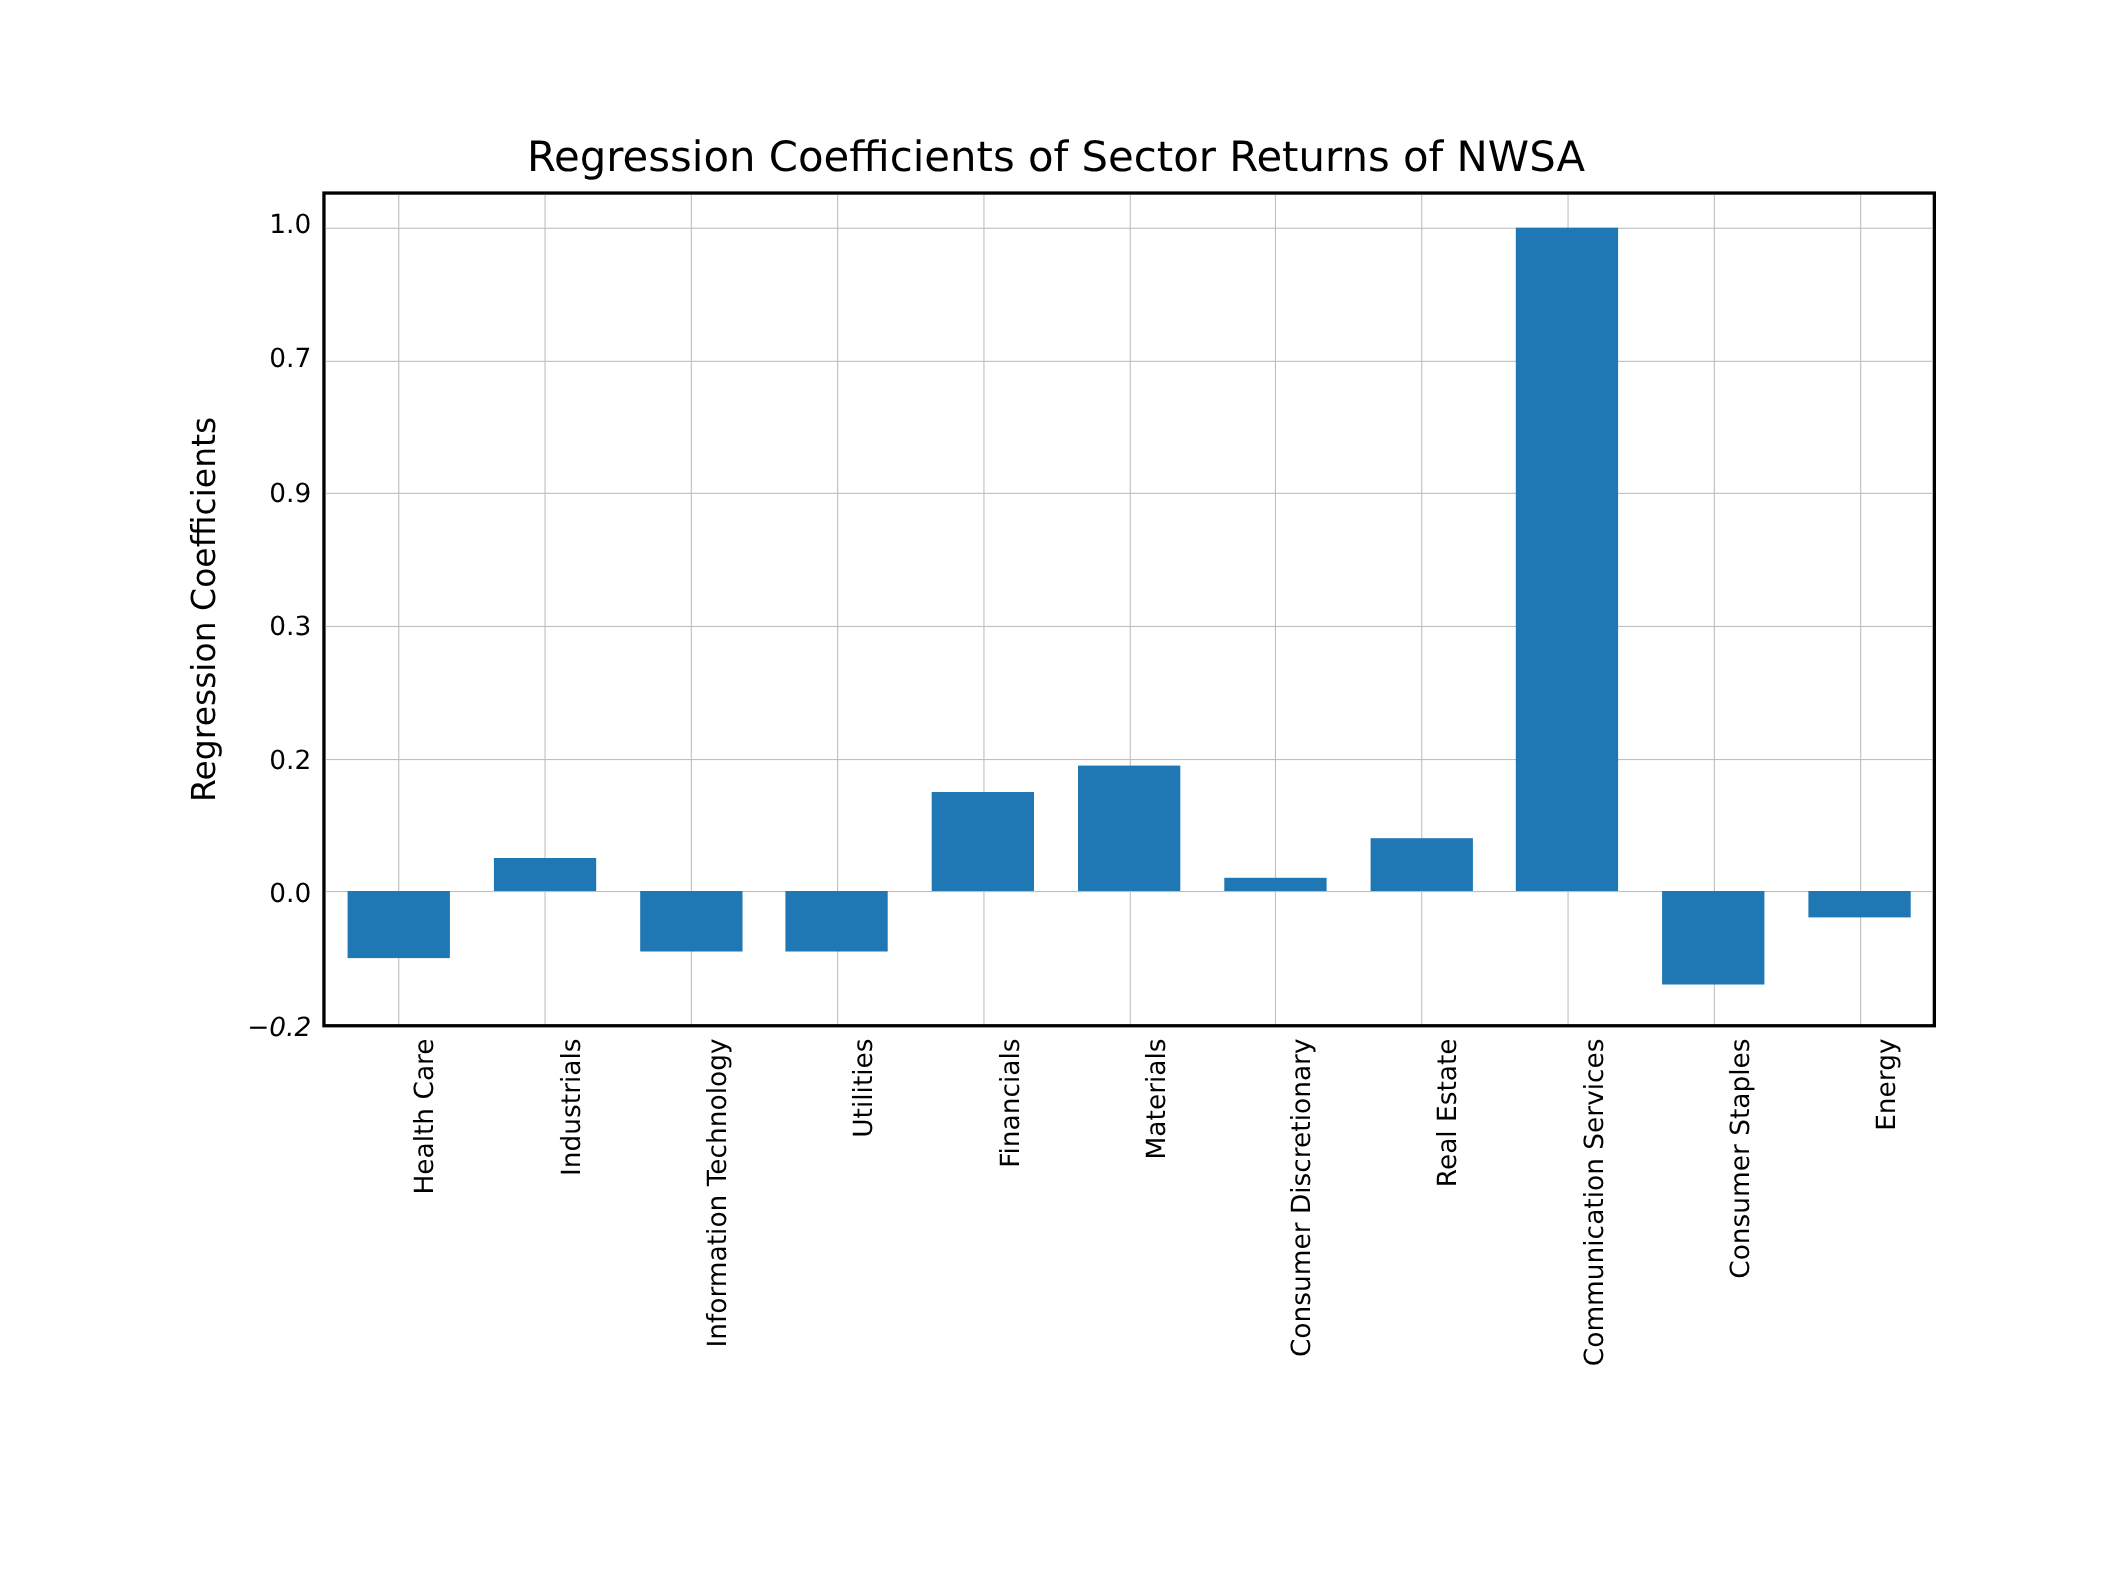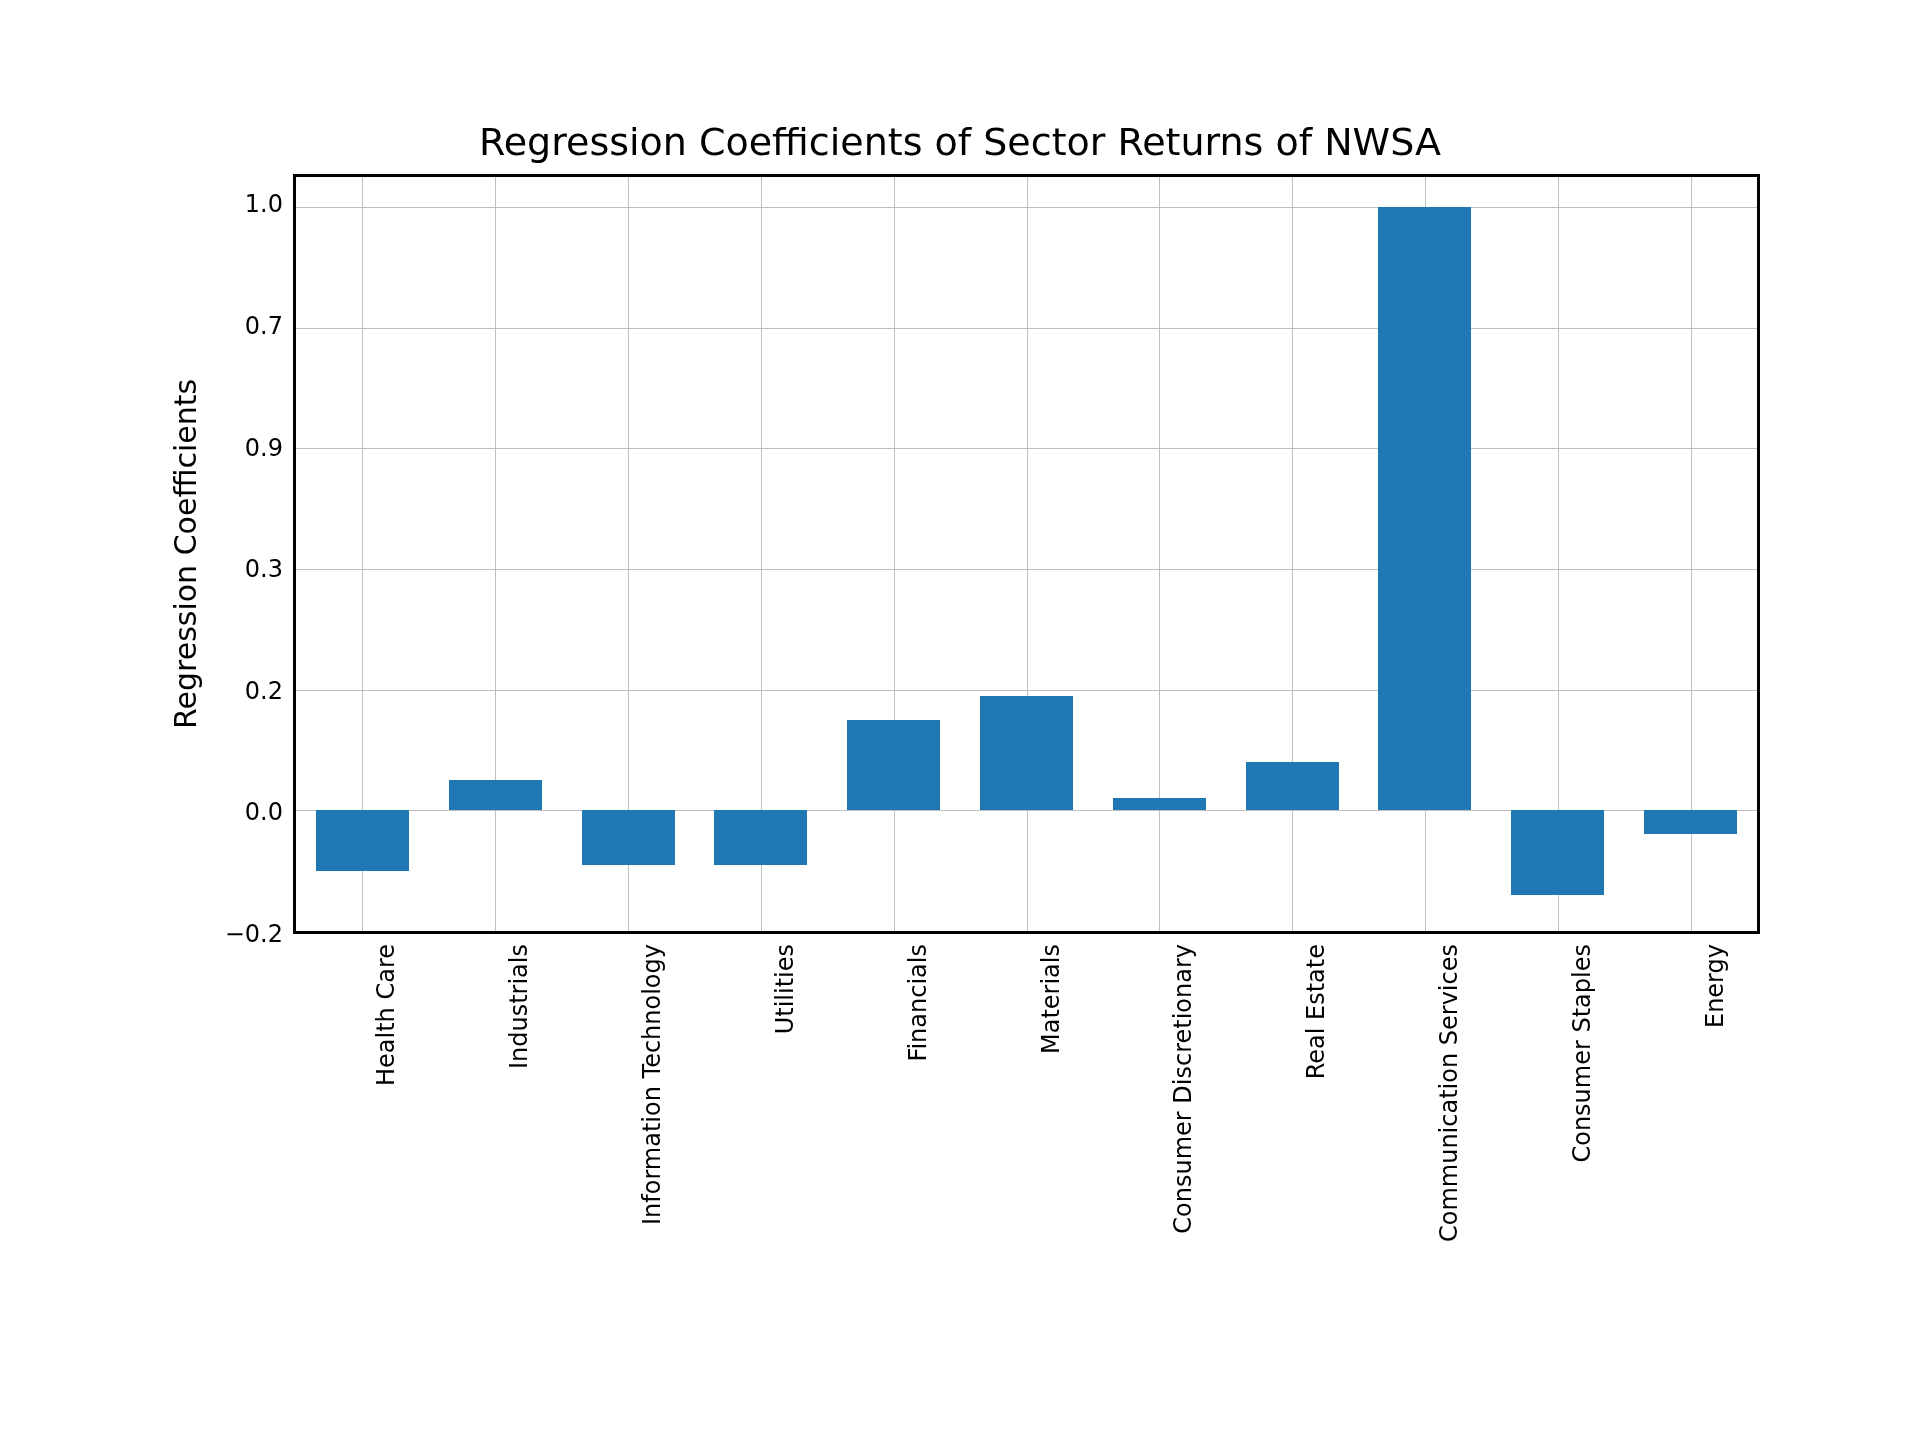--- a/index.html
+++ b/index.html
@@ -112,21 +112,21 @@
 </style>
 </head>
 <body>
 
 <div class="chart-wrap">
   <div class="title">Regression Coefficients of Sector Returns of NWSA</div>
 
   <div class="plot-row">
     <div class="ylabel">Regression Coefficients</div>
     <div class="yticks" id="yticks">
-        <div class="ytick" style="top: 100%;">−0.2</div>
+        <div class="ytick" style="top: 100%; font-style: italic;">−0.2</div>
         <div class="ytick" style="top: 84%;">0.0</div>
         <div class="ytick" style="top: 68%;">0.2</div>
         <div class="ytick" style="top: 52%;">0.3</div>
         <div class="ytick" style="top: 36%;">0.9</div>
         <div class="ytick" style="top: 20%;">0.7</div>
         <div class="ytick" style="top: 4%;">1.0</div>
       </div>
     <div class="plot-area" id="plot">
         <div class="gridline-h" style="top: 100%;"></div>
         <div class="ytick-mark" style="top: 100%;"></div>

